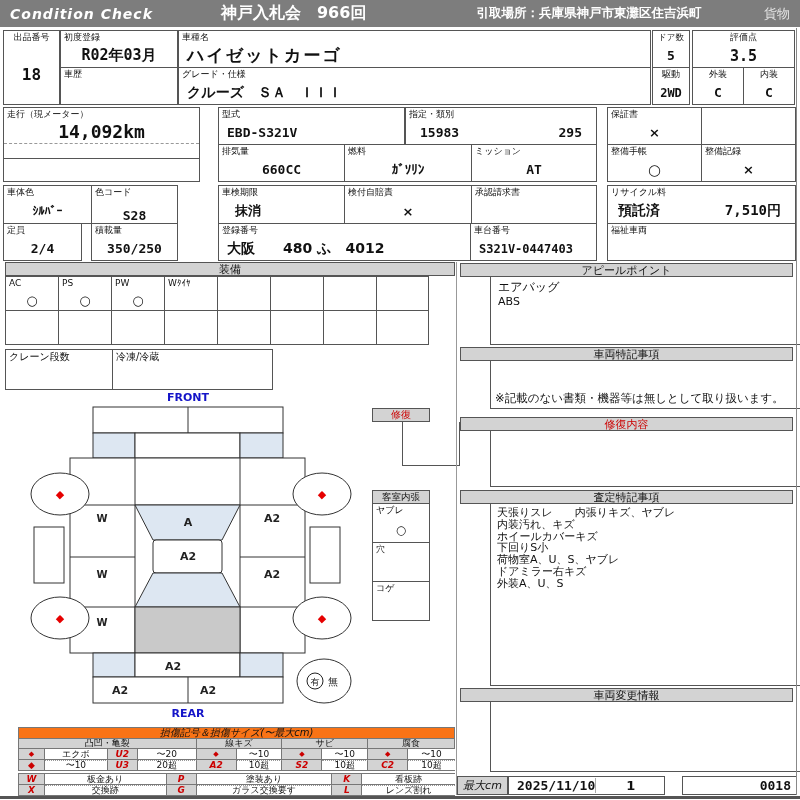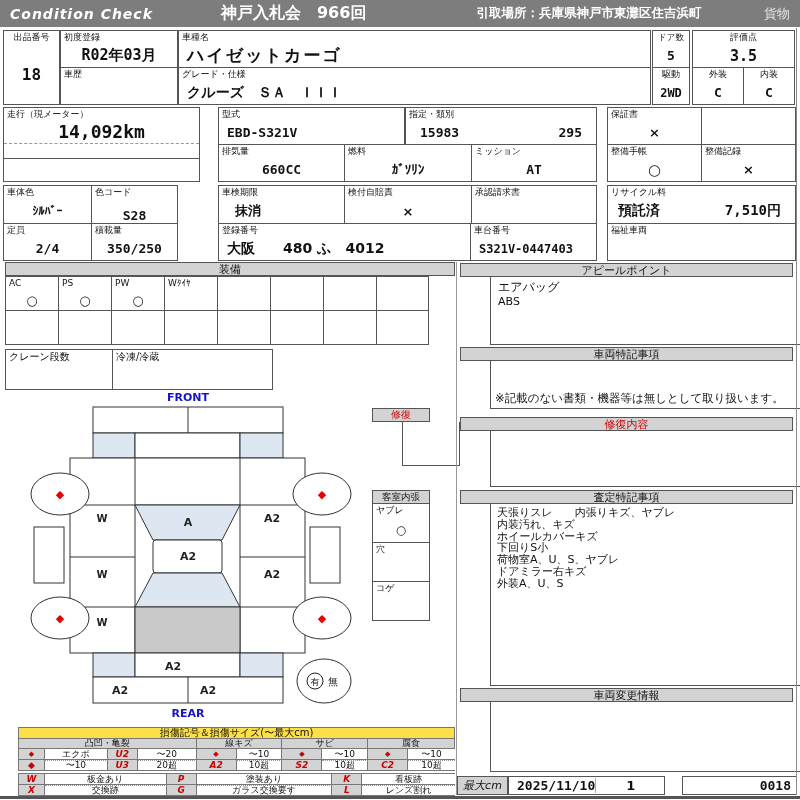--- a/index.html
+++ b/index.html
@@ -122,21 +122,21 @@
   </div>
 
   <div class="cell" style="left:3px;top:185px;width:89px;height:39px;">
     <span class="lbl">車体色</span>
     <span class="cv" style="font-size:12px;">ｼﾙﾊﾞｰ</span>
   </div>
   <div class="cell" style="left:91px;top:185px;width:87px;height:39px;gap:8px;">
     <span class="lbl">色コード</span>
     <span class="cv mono">S28</span>
   </div>
-  <div class="cell" style="left:3px;top:223px;width:89px;height:38px;">
+  <div class="cell" style="left:3px;top:223px;width:79px;height:38px;">
     <span class="lbl">定員</span>
     <span class="cv mono">2/4</span>
   </div>
   <div class="cell" style="left:91px;top:223px;width:87px;height:38px;">
     <span class="lbl">積載量</span>
     <span class="cv mono">350/250</span>
   </div>
   <div class="cell" style="left:218px;top:185px;width:151px;height:39px;">
     <span class="lbl">車検期限</span>
     <span class="cv left" style="padding-left:16px;">抹消</span>
@@ -329,21 +329,21 @@
     <span class="mono" style="font-weight:bold;font-size:13px;padding-left:8px;">2025/11/10</span>
     <span style="font-weight:bold;font-size:13px;margin-left:auto;margin-right:34px;border-left:1px solid #aaa;padding-left:30px;">1</span>
   </div>
   <div class="abs" style="left:682px;top:776px;width:115px;height:19px;border:1px solid #555;background:#fff;
               display:flex;align-items:center;justify-content:flex-end;">
     <span class="mono" style="font-weight:bold;font-size:13px;padding-right:5px;">0018</span>
   </div>
 
   <div class="abs" style="left:18px;top:727px;width:437px;border-top:1px solid #777;">
     <div class="legrow" style="height:11px;">
-      <div class="legcell" style="width:100%;background:#fde047;font-size:10px;">損傷記号＆損傷サイズ(〜最大cm)</div>
+      <div class="legcell" style="width:100%;background:#f97316;font-size:10px;font-style:italic;">損傷記号＆損傷サイズ(〜最大cm)</div>
     </div>
     <div class="legrow" style="height:10px;">
       <div class="legcell" style="width:178px;background:#d3d3d3;">凸凹・亀裂</div>
       <div class="legcell" style="width:86px;background:#d3d3d3;">線キズ</div>
       <div class="legcell" style="width:86px;background:#d3d3d3;">サビ</div>
       <div class="legcell" style="width:87px;background:#d3d3d3;">腐食</div>
     </div>
     <div class="legrow" style="height:11px;">
       <div class="legcell legsym dia" style="width:26px;font-size:7px;">◆</div>
       <div class="legcell" style="width:63px;">エクボ</div>

